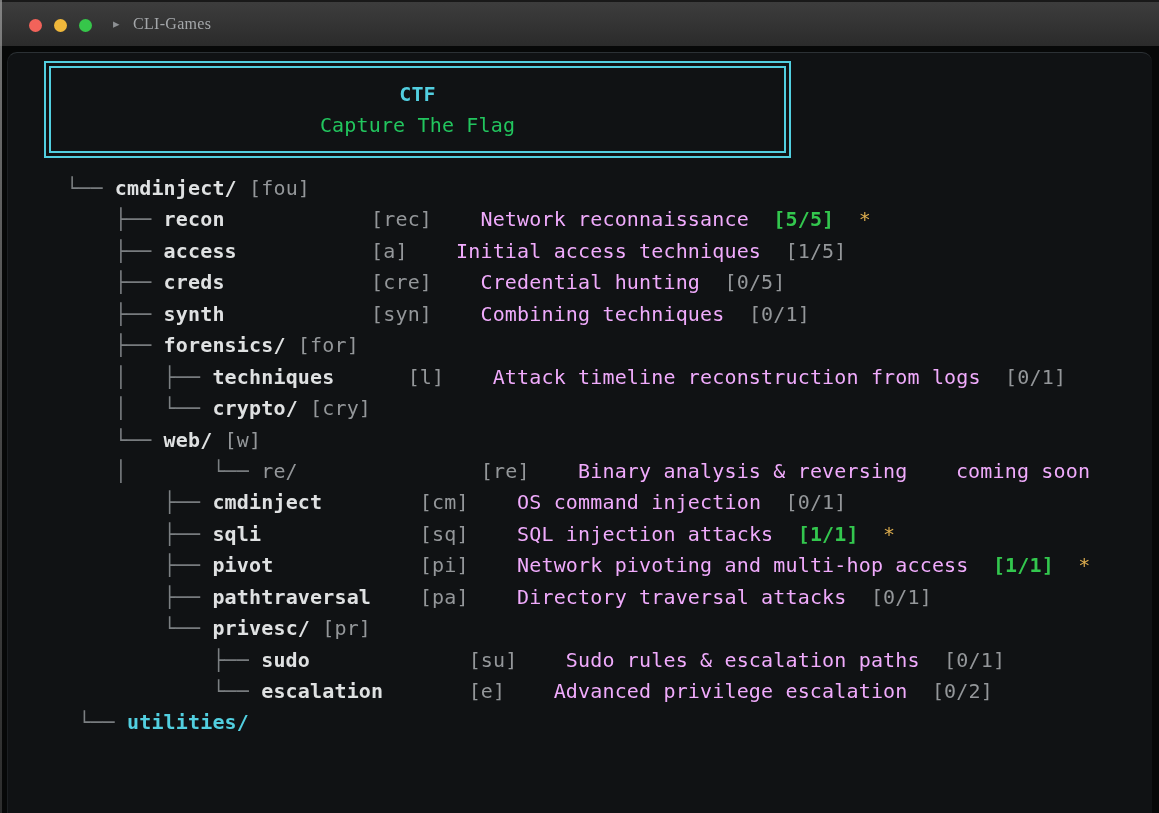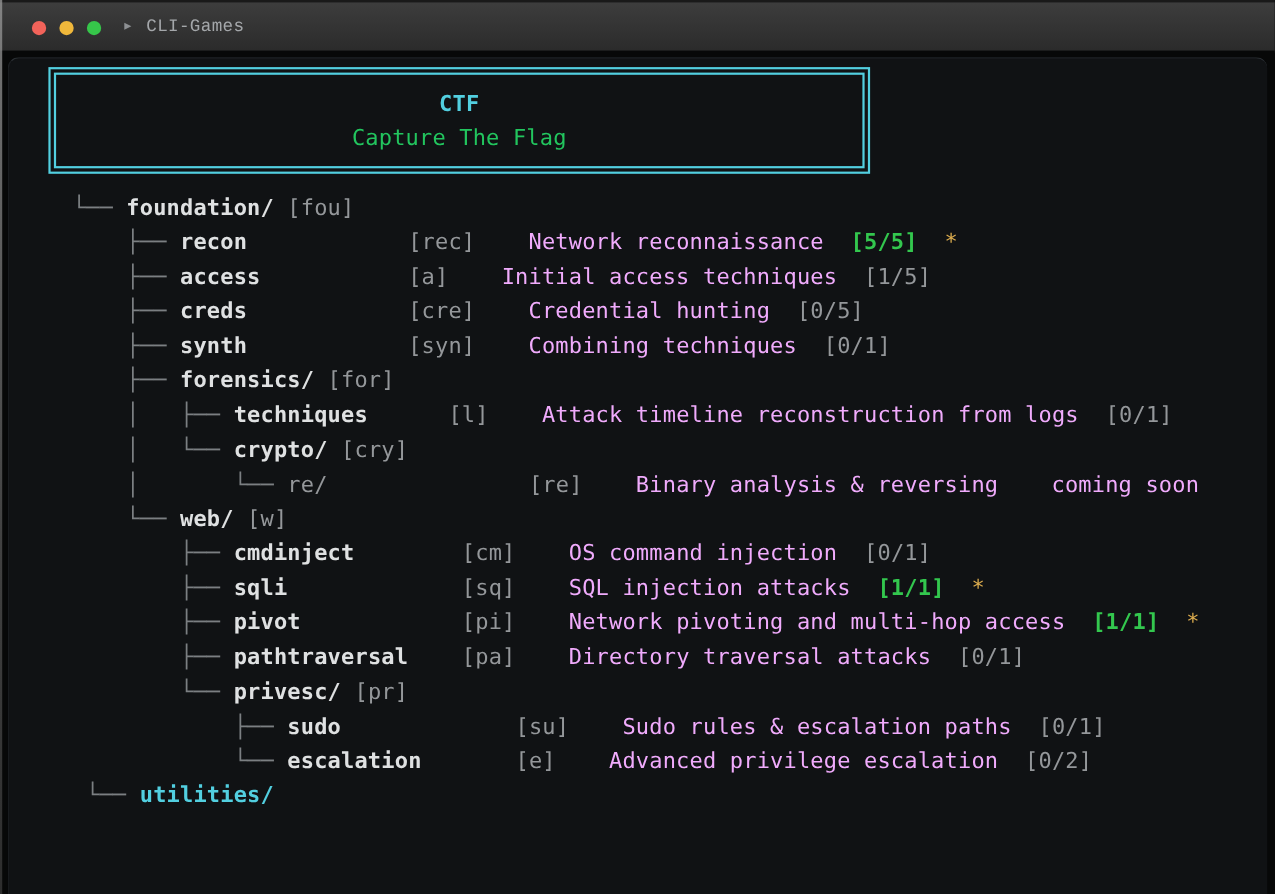--- a/index.html
+++ b/index.html
@@ -19,21 +19,21 @@
   }
   .lights{position:absolute;left:29px;top:17px;display:flex;gap:12px;}
   .light{width:13px;height:13px;border-radius:50%;display:block;border:none;padding:0;cursor:default;}
   .run-icon{
     position:absolute;left:113px;top:14px;
     font-size:13px;color:#8d9093;
     font-family:"DejaVu Sans",sans-serif;
   }
   .win-title{
     position:absolute;left:133px;top:13px;
-    font-family:Liberation Mono, monospace;
+    font-family:Liberation Serif, serif;
     font-size:16px;color:#a4a7aa;letter-spacing:.3px;
   }
   
   .body-area{position:absolute;left:0;top:46px;right:0;bottom:0;background:#070808;}
   .pane{
     position:absolute;left:7px;top:6px;right:7px;bottom:0;
     background:#101214;
     border-top:1px solid #2c3135;
     border-left:1px solid #1c1f22;
     border-radius:10px 10px 0 0;
@@ -93,30 +93,30 @@
     <div class="pane">
 
       <div class="banner">
         <div class="banner-inner">
           <div class="b-title">CTF</div>
           <div class="b-sub">Capture The Flag</div>
         </div>
       </div>
 
       <div class="tree" id="tree">
-          <div class="tree-line"><span class="sg-tree">└── </span><span class="sg-name">foundation/</span><span class="sg-code"> [fou]</span></div>
+          <div class="tree-line"><span class="sg-tree">└── </span><span class="sg-name">cmdinject/</span><span class="sg-code"> [fou]</span></div>
           <div class="tree-line"><span class="sg-tree">    ├── </span><span class="sg-name">recon            </span><span class="sg-code">[rec]</span><span class="sg-desc">  Network reconnaissance</span><span class="sg-done">  [5/5]</span><span class="sg-star">  *</span></div>
           <div class="tree-line"><span class="sg-tree">    ├── </span><span class="sg-name">access           </span><span class="sg-code">[a]</span><span class="sg-desc">  Initial access techniques</span><span class="sg-count">  [1/5]</span></div>
           <div class="tree-line"><span class="sg-tree">    ├── </span><span class="sg-name">creds            </span><span class="sg-code">[cre]</span><span class="sg-desc">  Credential hunting</span><span class="sg-count">  [0/5]</span></div>
           <div class="tree-line"><span class="sg-tree">    ├── </span><span class="sg-name">synth            </span><span class="sg-code">[syn]</span><span class="sg-desc">  Combining techniques</span><span class="sg-count">  [0/1]</span></div>
           <div class="tree-line"><span class="sg-tree">    ├── </span><span class="sg-name">forensics/</span><span class="sg-code"> [for]</span></div>
           <div class="tree-line"><span class="sg-tree">    │   ├── </span><span class="sg-name">techniques      </span><span class="sg-code">[l]</span><span class="sg-desc">  Attack timeline reconstruction from logs</span><span class="sg-count">  [0/1]</span></div>
           <div class="tree-line"><span class="sg-tree">    │   └── </span><span class="sg-name">crypto/</span><span class="sg-code"> [cry]</span></div>
+          <div class="tree-line"><span class="sg-tree">    └── </span><span class="sg-name">web/</span><span class="sg-code"> [w]</span></div>
           <div class="tree-line"><span class="sg-tree">    │       └── </span><span class="sg-dim">re/               </span><span class="sg-code">[re]</span><span class="sg-desc">  Binary analysis &amp; reversing</span><span class="sg-desc">  coming soon</span></div>
-          <div class="tree-line"><span class="sg-tree">    └── </span><span class="sg-name">web/</span><span class="sg-code"> [w]</span></div>
           <div class="tree-line"><span class="sg-tree">        ├── </span><span class="sg-name">cmdinject        </span><span class="sg-code">[cm]</span><span class="sg-desc">  OS command injection</span><span class="sg-count">  [0/1]</span></div>
           <div class="tree-line"><span class="sg-tree">        ├── </span><span class="sg-name">sqli             </span><span class="sg-code">[sq]</span><span class="sg-desc">  SQL injection attacks</span><span class="sg-done">  [1/1]</span><span class="sg-star">  *</span></div>
           <div class="tree-line"><span class="sg-tree">        ├── </span><span class="sg-name">pivot            </span><span class="sg-code">[pi]</span><span class="sg-desc">  Network pivoting and multi-hop access</span><span class="sg-done">  [1/1]</span><span class="sg-star">  *</span></div>
           <div class="tree-line"><span class="sg-tree">        ├── </span><span class="sg-name">pathtraversal    </span><span class="sg-code">[pa]</span><span class="sg-desc">  Directory traversal attacks</span><span class="sg-count">  [0/1]</span></div>
           <div class="tree-line"><span class="sg-tree">        └── </span><span class="sg-name">privesc/</span><span class="sg-code"> [pr]</span></div>
           <div class="tree-line"><span class="sg-tree">            ├── </span><span class="sg-name">sudo             </span><span class="sg-code">[su]</span><span class="sg-desc">  Sudo rules &amp; escalation paths</span><span class="sg-count">  [0/1]</span></div>
           <div class="tree-line"><span class="sg-tree">            └── </span><span class="sg-name">escalation       </span><span class="sg-code">[e]</span><span class="sg-desc">  Advanced privilege escalation</span><span class="sg-count">  [0/2]</span></div>
           <div class="tree-line"><span class="sg-tree"> └── </span><span class="sg-section">utilities/</span></div>
         </div>
 

